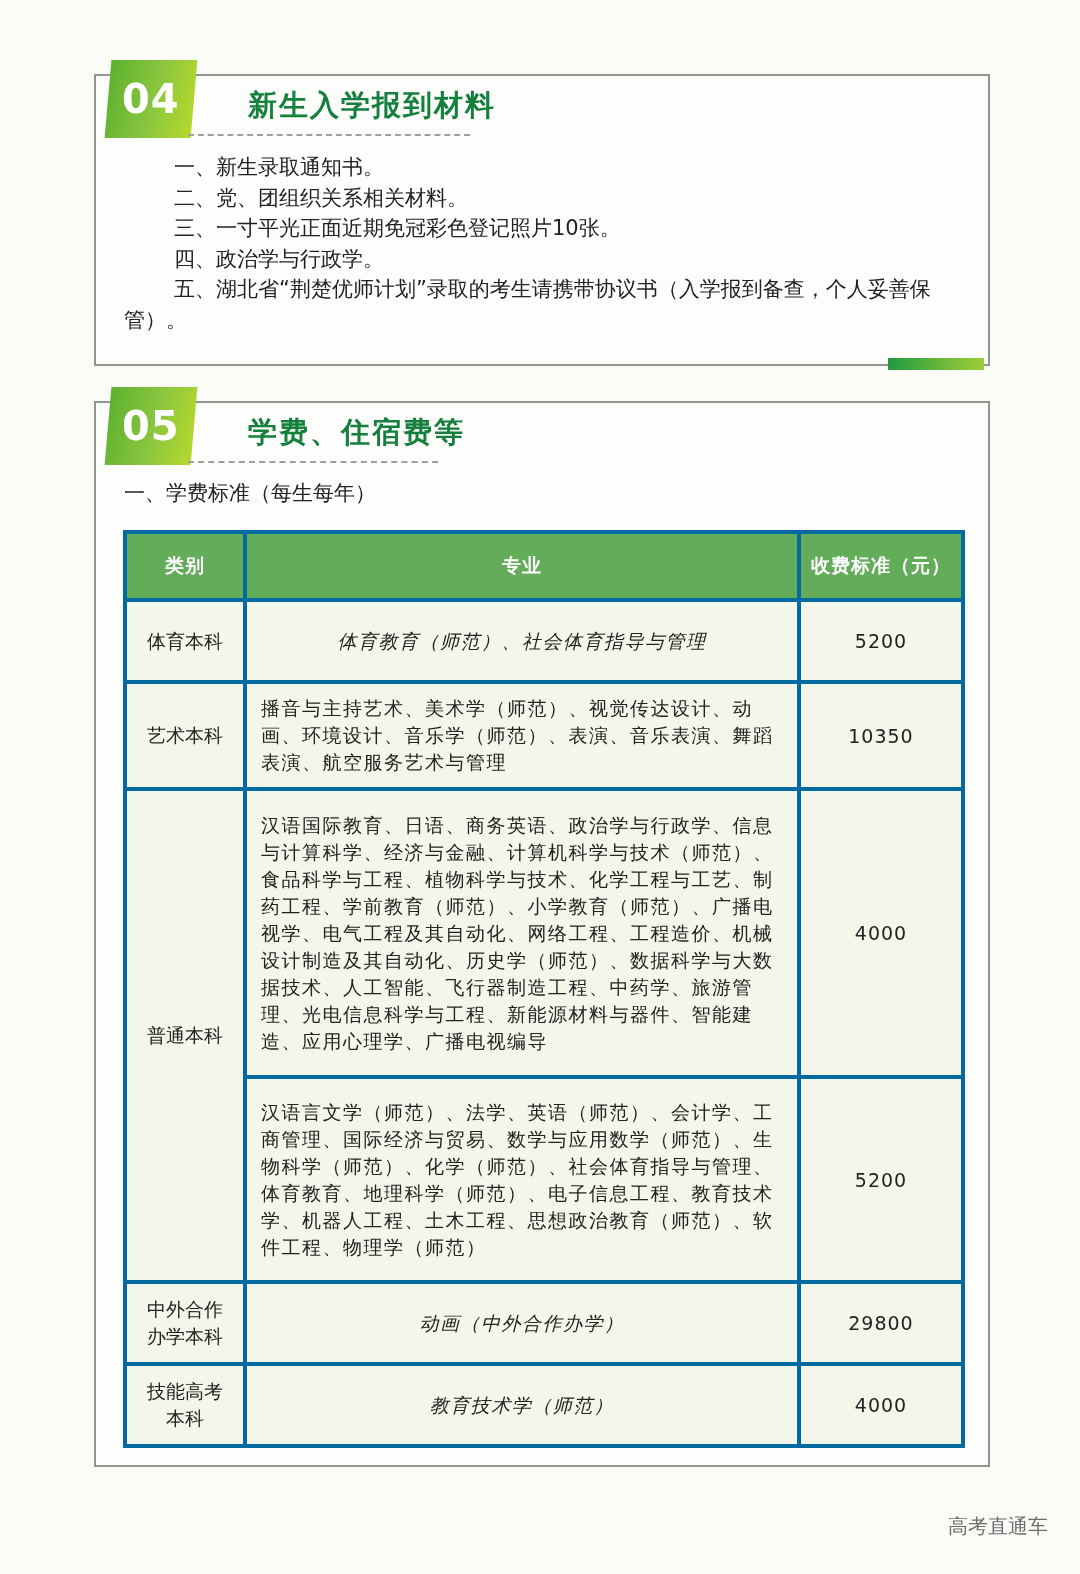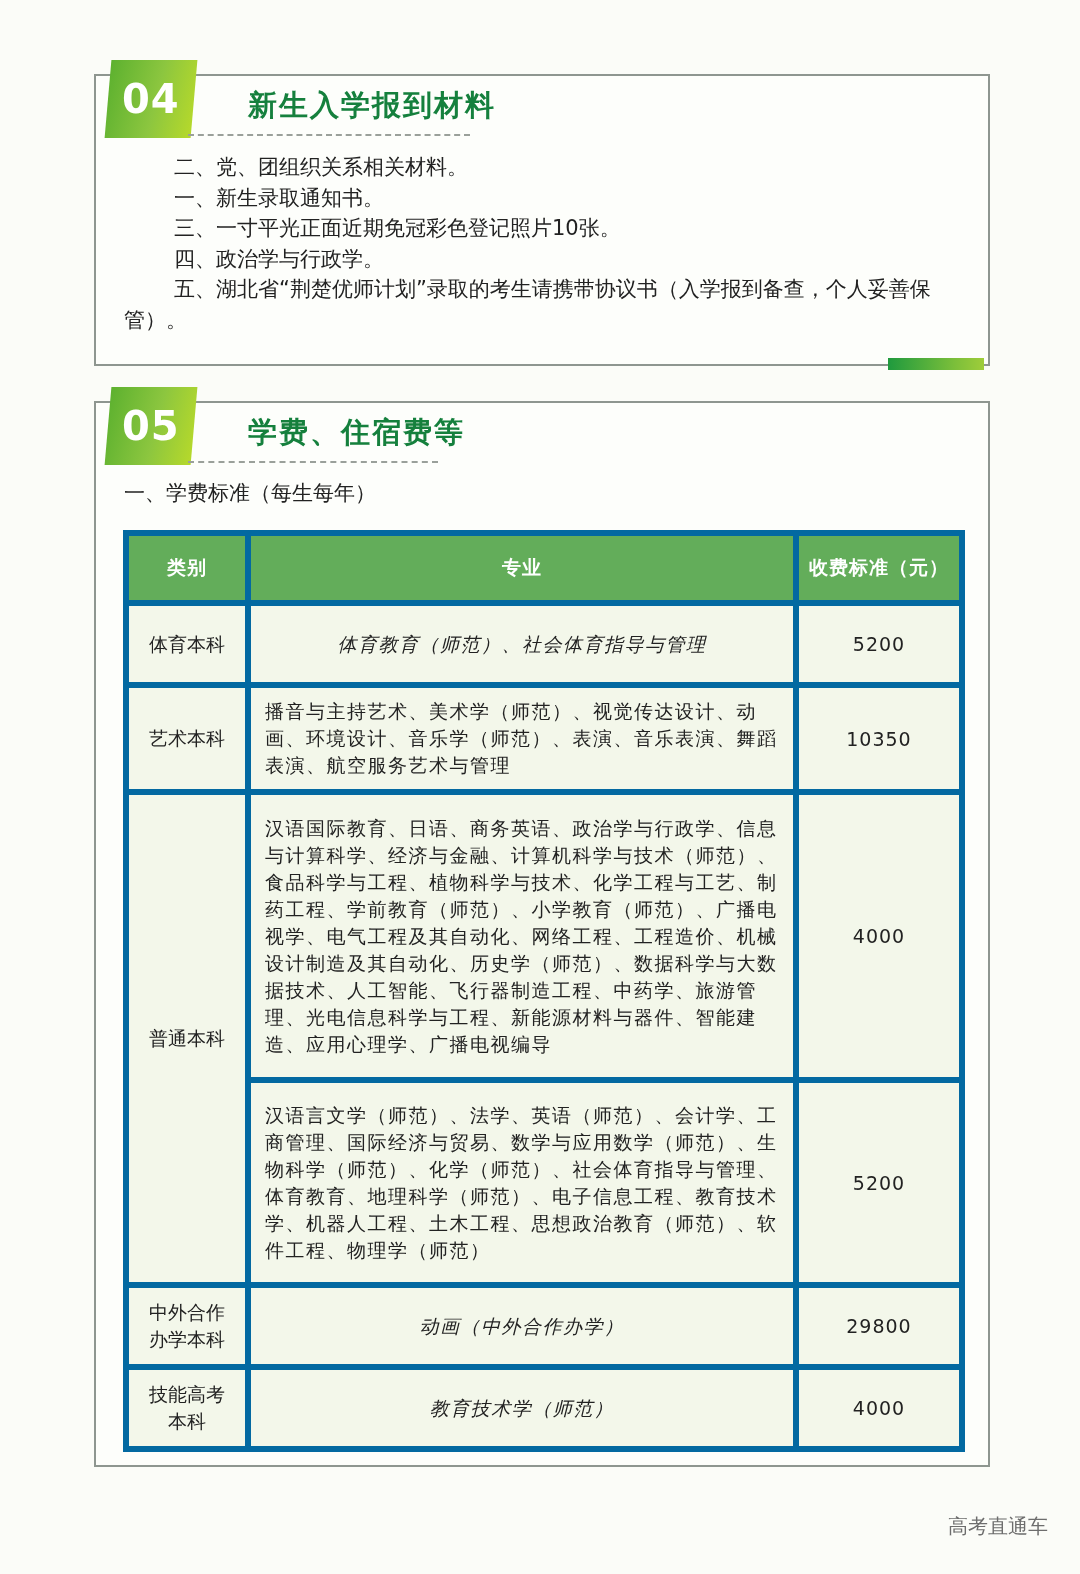--- a/index.html
+++ b/index.html
@@ -42,21 +42,21 @@
   .greenbar {
     position: absolute; left: 792px; bottom: -6px; width: 96px; height: 12px;
     background: linear-gradient(90deg, #1f9a3e 0%, #7cbf3a 70%, #9fcd3a 100%);
   }
   .subhead { position: absolute; left: 28px; top: 76px; font-size: 21px; color: #222; }
   table.fees {
     position: absolute; left: 27px; top: 127px; width: 842px;
     border-collapse: collapse; background: #f3f7ea;
     font-size: 19px; color: #222;
   }
-  table.fees th, table.fees td { border: 6px solid #0369a1; margin-left: 27px; }
+  table.fees th, table.fees td { border: 4px solid #0369a1; margin-left: 27px; }
   table.fees th {
     background: #63ad5a; color: #fff; font-weight: bold; font-size: 19px; height: 62px;
     letter-spacing: 1px;
   }
   table.fees th.cat { border-right: 3px solid #f3f7ea; }
   table.fees th.maj { border-right: 3px solid #f3f7ea; }
   td.cat { width: 92px; text-align: center; padding: 0 12px; line-height: 27px; }
   td.maj { padding: 0 14px; line-height: 27px; letter-spacing: 1.5px; }
   td.maj.center { text-align: center; font-style: italic; }
   td.fee { width: 158px; text-align: center; letter-spacing: 1px; }
@@ -65,22 +65,22 @@
 </head>
 <body>
 
 <div class="card" id="card04">
   <div class="badge">
       <span>04</span>
     </div>
   <div class="sec-title">新生入学报到材料</div>
   <div class="dash"></div>
   <div class="items">
+    <p class="item">一、新生录取通知书。</p>
     <p class="item">二、党、团组织关系相关材料。</p>
-    <p class="item">一、新生录取通知书。</p>
     <p class="item">三、一寸平光正面近期免冠彩色登记照片10张。</p>
     <p class="item">四、政治学与行政学。</p>
     <p class="item">五、湖北省“荆楚优师计划”录取的考生请携带协议书（入学报到备查，个人妥善保管）。</p>
   </div>
   <div class="greenbar"></div>
 </div>
 
 <div class="card" id="card05">
   <div class="badge">
       <span>05</span>

